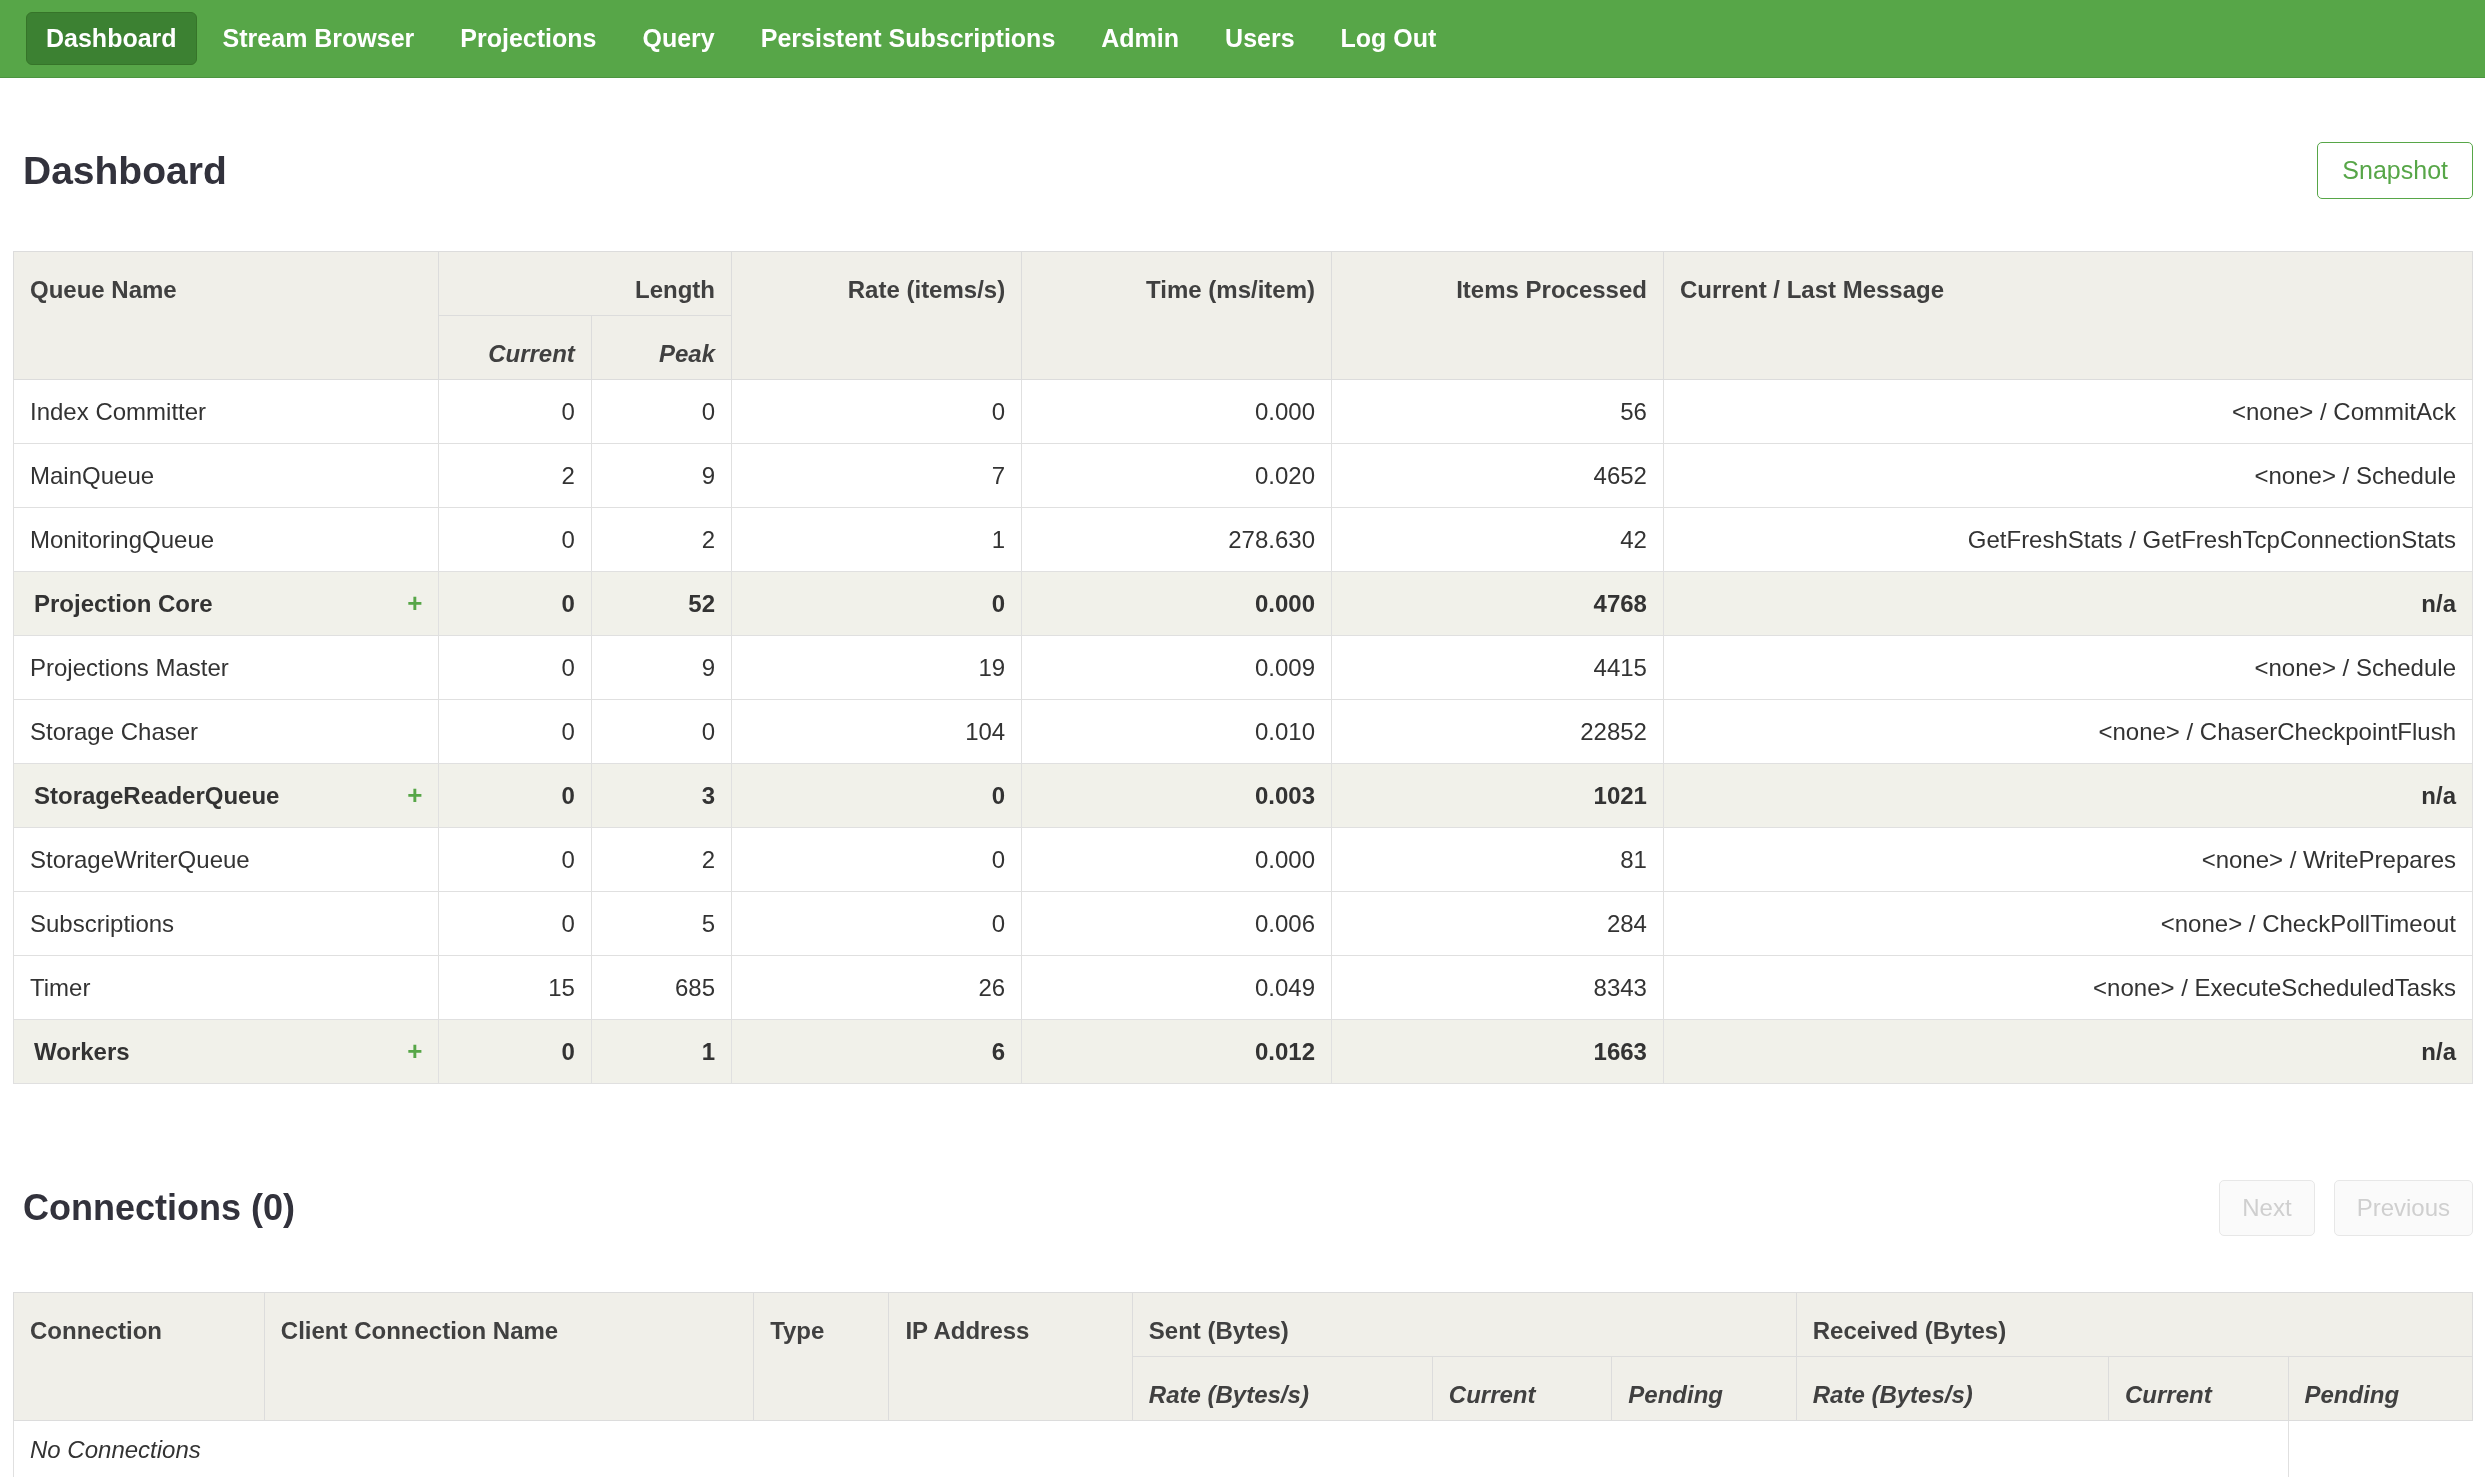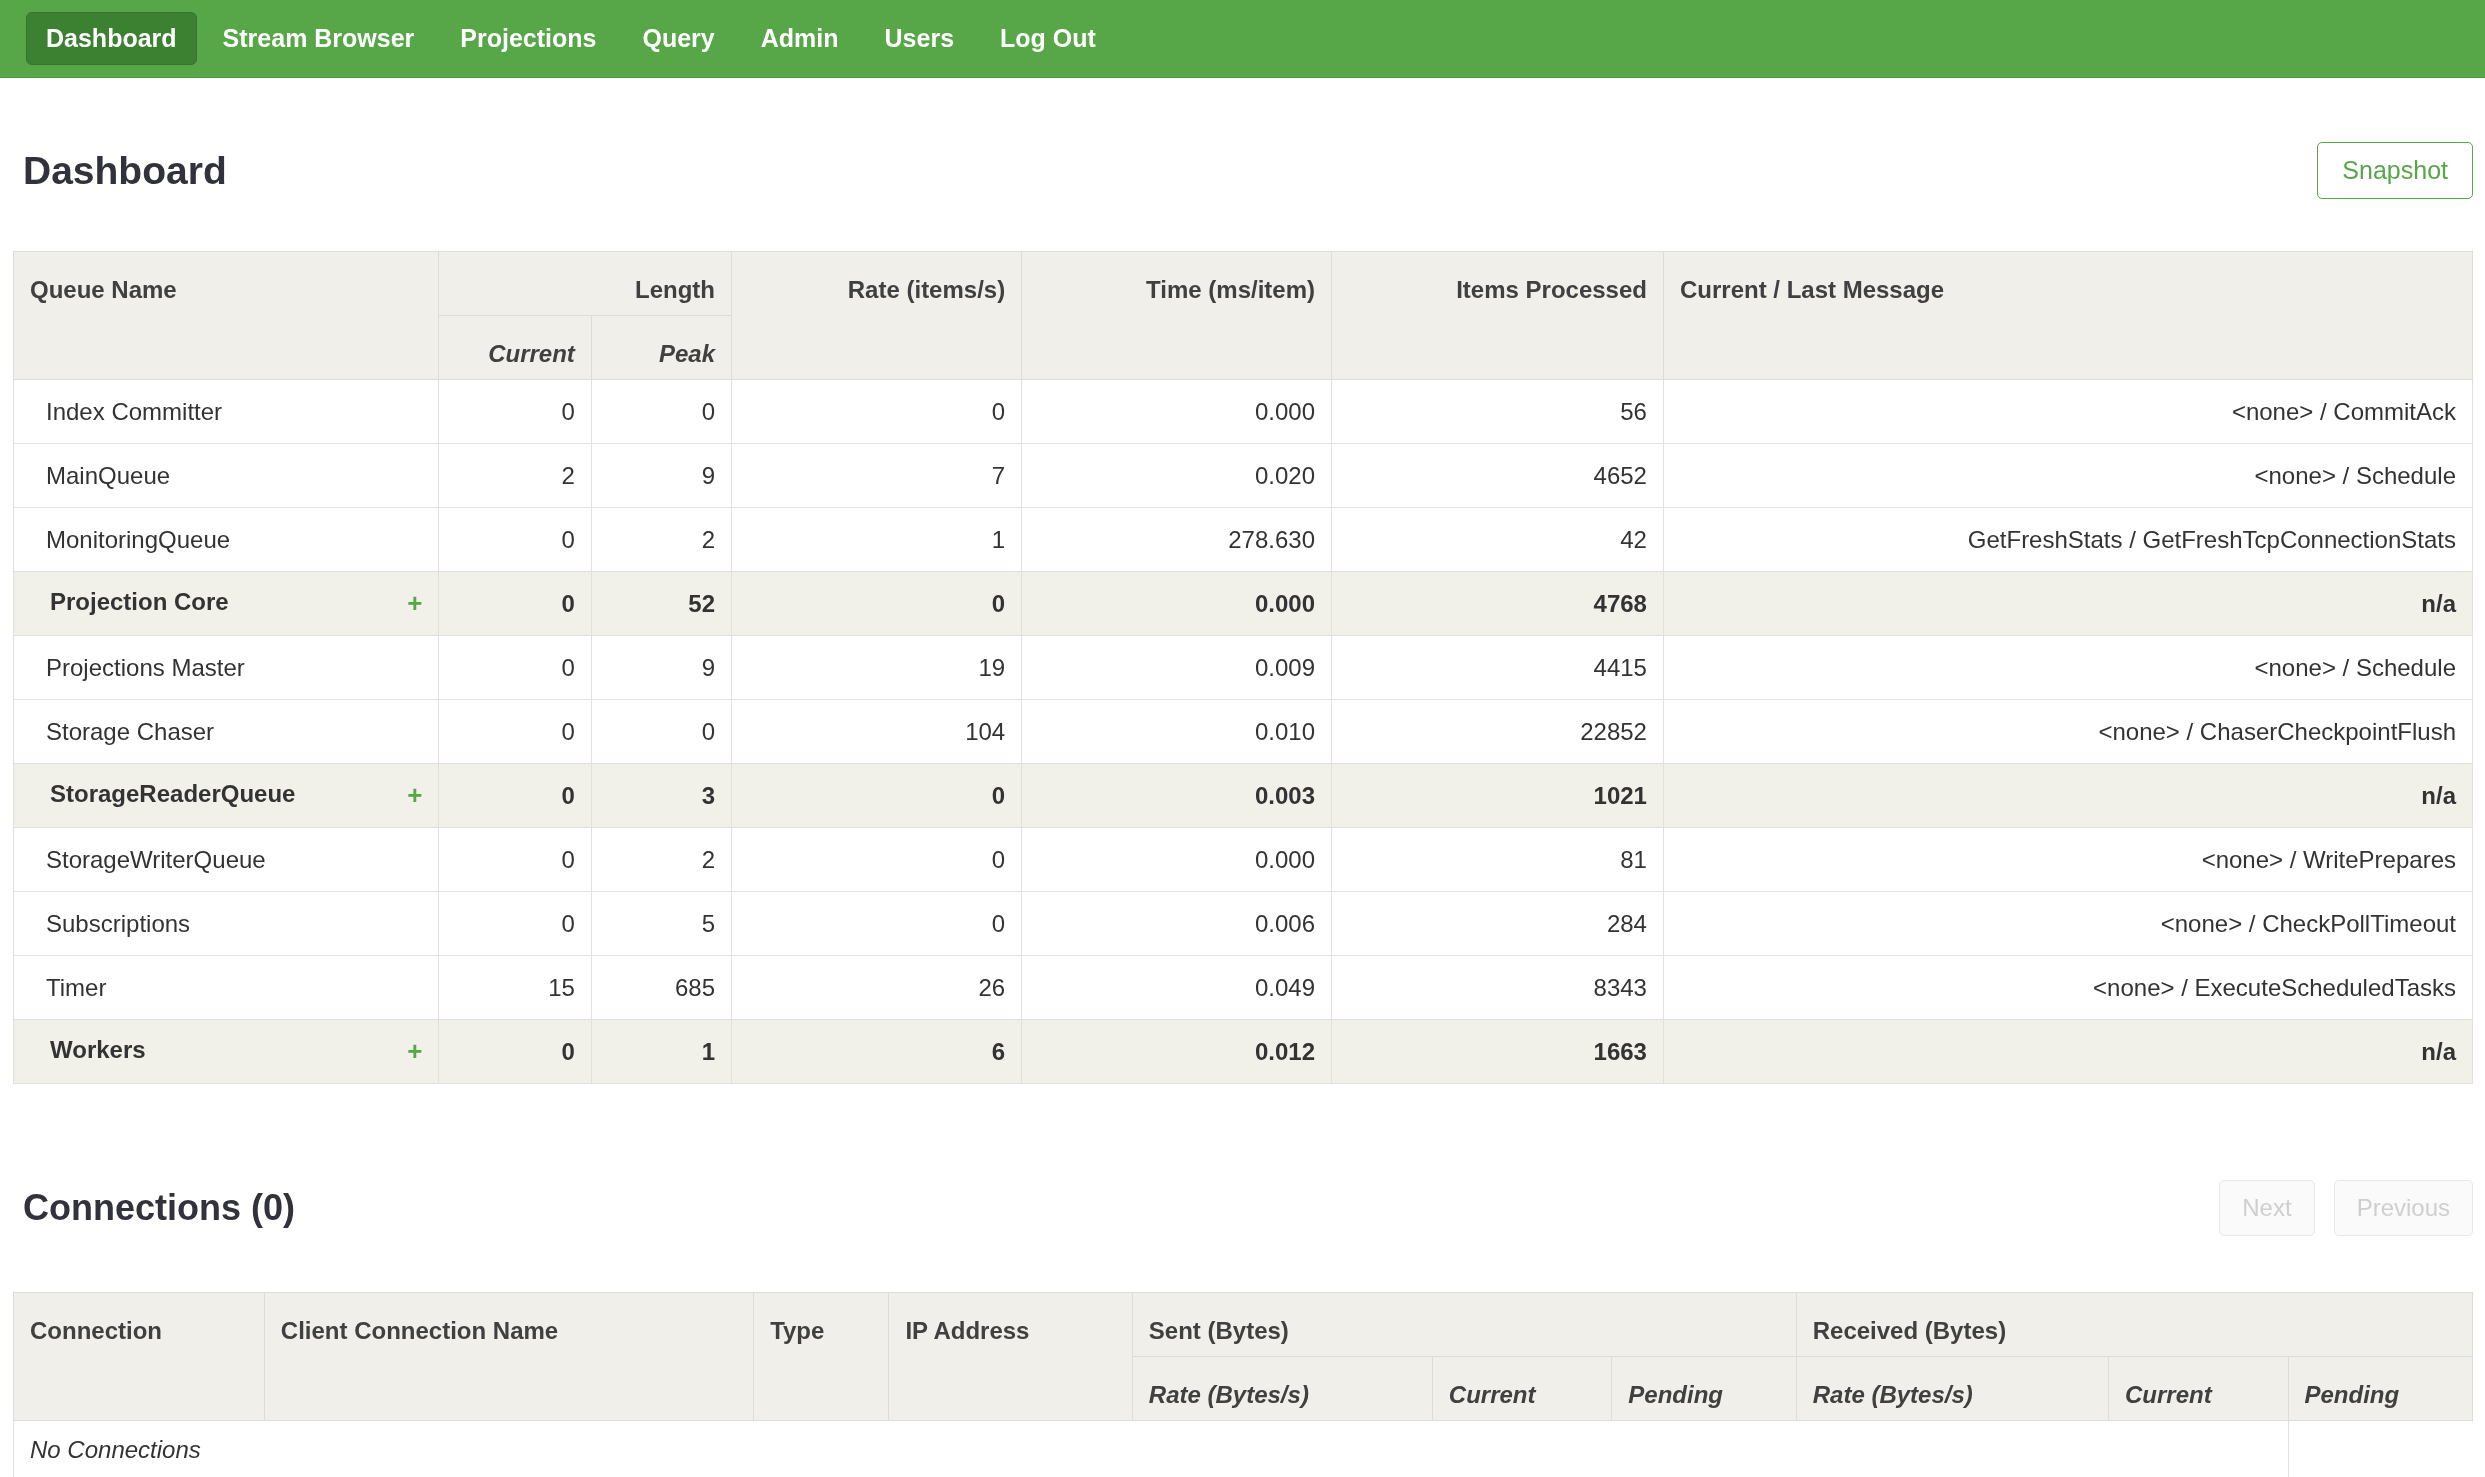--- a/index.html
+++ b/index.html
@@ -84,21 +84,21 @@
     text-align:left;
   }
   thead th.th-right { text-align:right; }
   thead th.sub { font-style:italic; font-weight:bold; }
   tbody td { height:64px; vertical-align:middle; }
 
   
   .num { text-align:right; }
   .msg { text-align:right; }
   tr.group td { background:#f1f1ea; font-weight:bold;padding-left:20px; }
-  .cellflex { display:flex; align-items:flex-start; justify-content:space-between;margin-left:16px; }
+  .cellflex { display:flex; align-items:center; justify-content:space-between; }
   .plus { color:#57a648; font-weight:bold; font-size:26px; cursor:pointer; }
 
   
   .connections-header {
     display:flex;
     align-items:center;
     justify-content:space-between;
     margin:96px 0 56px 0;
   }
   .connections-title {
@@ -121,20 +121,21 @@
 </style>
 </head>
 <body>
 
 <div class="navbar">
   <nav class="nav">
     <a href="#" class="active">Dashboard</a>
     <a href="#">Stream Browser</a>
     <a href="#">Projections</a>
     <a href="#">Query</a>
+    <a href="#">Persistent Subscriptions</a>
     <a href="#">Admin</a>
     <a href="#">Users</a>
     <a href="#">Log Out</a>
   </nav>
 </div>
 
 <div class="content">
 
   <div class="page-header">
     <h1 class="page-title">Dashboard</h1>

